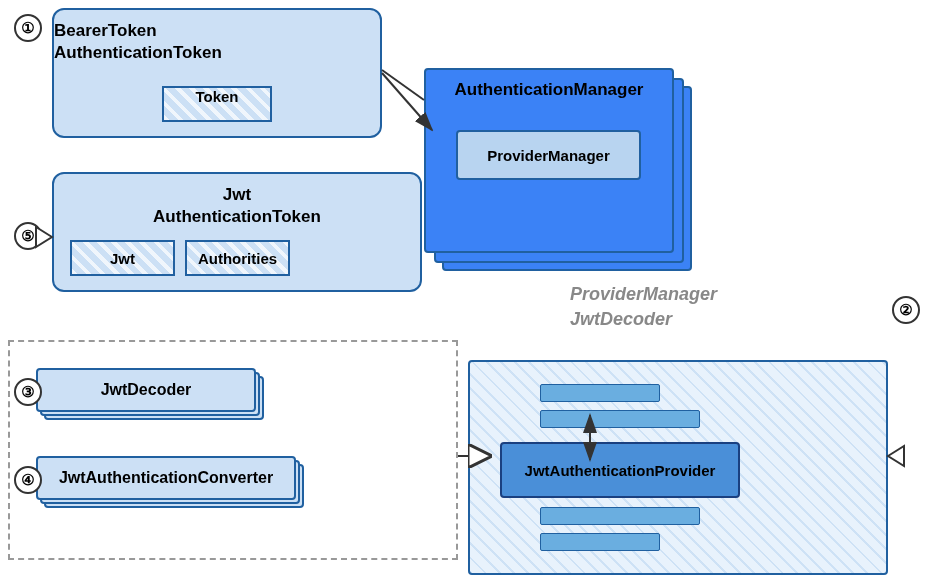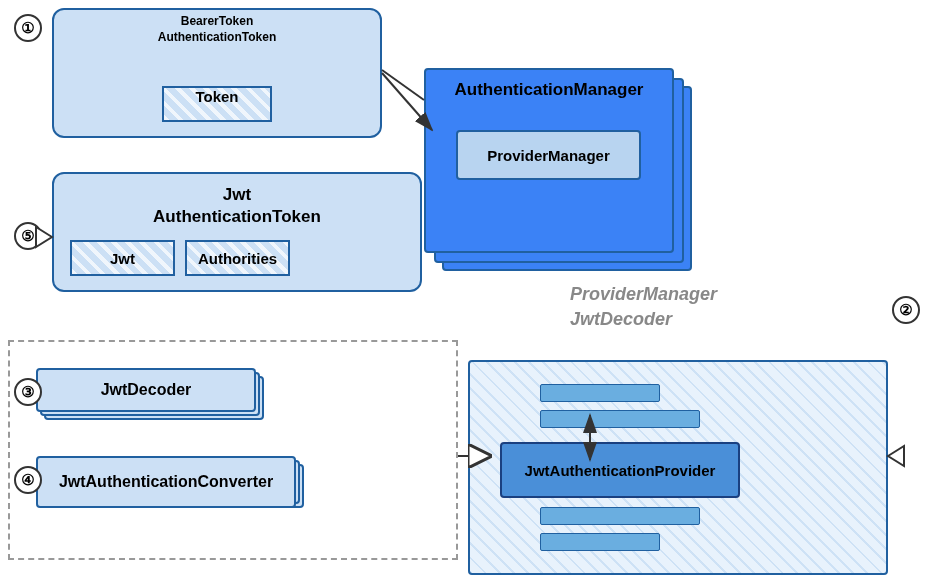--- a/index.html
+++ b/index.html
@@ -34,24 +34,24 @@
       position: absolute;
       top: 8px;
       left: 52px;
       width: 330px;
       height: 130px;
       background: #cce0f5;
       border: 2px solid #2060a0;
       border-radius: 12px;
     }
     .bearer-token-title {
-      text-align: center;
-      font-weight: bold;
-      font-size: 12px;
-      margin-top: 4px;
+      text-align: left;
+      font-weight: bold;
+      font-size: 17px;
+      margin-top: 10px;
       line-height: 1.3;
     }
     .token-inner {
       position: absolute;
       bottom: 14px;
       left: 50%;
       transform: translateX(-50%);
       width: 110px;
       height: 36px;
       background: repeating-linear-gradient(
@@ -225,21 +225,21 @@
       height: 60px;
     }
     .jc-layer {
       position: absolute;
       border: 2px solid #2060a0;
       background: #cce0f5;
       border-radius: 4px;
     }
     .jc-l3 { top: 8px; left: 8px; width: 260px; height: 44px; }
     .jc-l2 { top: 4px; left: 4px; width: 260px; height: 44px; }
-    .jc-l1 { top: 0; left: 0; width: 260px; height: 52px; display: flex; align-items: center; justify-content: center; font-weight: bold; font-size: 16px; }
+    .jc-l1 { top: 0; left: 0; width: 260px; height: 44px; display: flex; align-items: center; justify-content: center; font-weight: bold; font-size: 16px; }
 
     
     .jwt-auth-provider-box {
       position: absolute;
       top: 360px;
       left: 468px;
       width: 420px;
       height: 215px;
       border: 2px solid #2060a0;
       border-radius: 4px;

